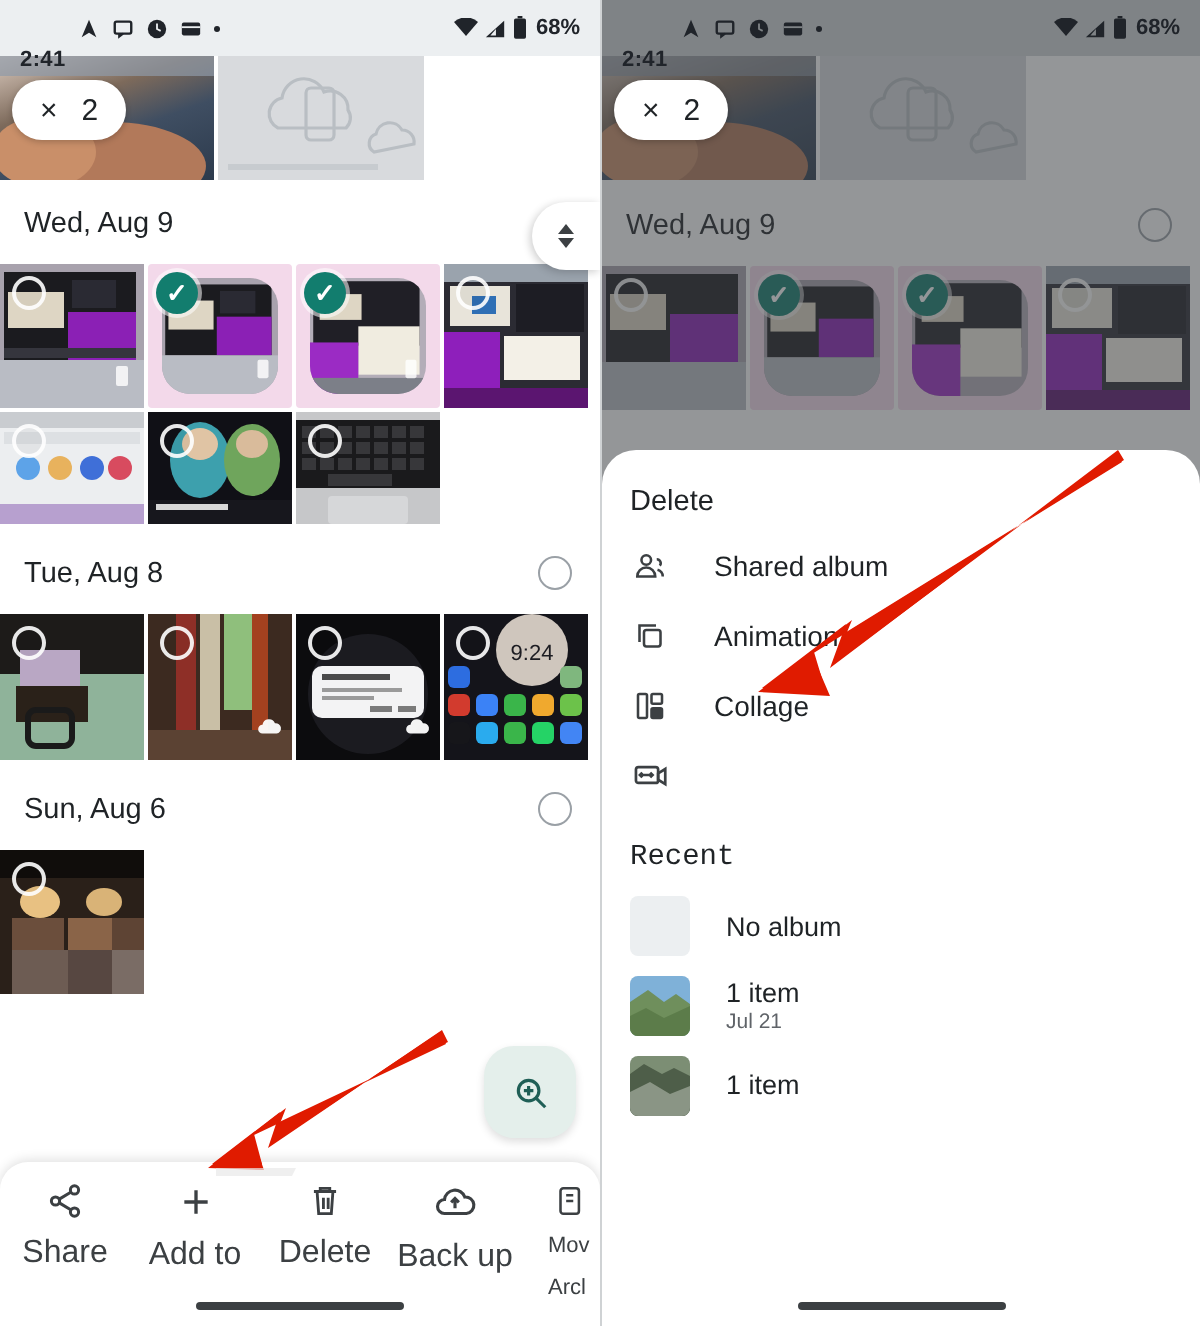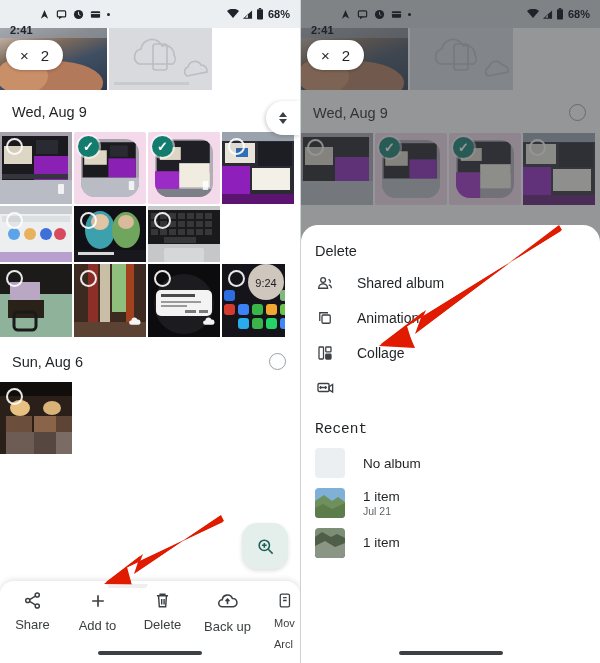--- a/index.html
+++ b/index.html
@@ -97,21 +97,21 @@
   
   .bottom-bar {
     position: absolute; left: 0; bottom: 0; width: 100%;
     background: #fff; border-top-left-radius: 14px; border-top-right-radius: 14px;
     box-shadow: 0 -1px 6px rgba(0,0,0,.13);
     padding: 10px 0 4px 0; height: 82px;
   }
   .bb-items { display: flex; align-items: flex-start; }
   .bb-item { flex: 0 0 65px; display: flex; flex-direction: column; align-items: center; gap: 7px; }
   .bb-item.partial { flex: 0 0 40px; overflow: hidden; align-items: flex-start; padding-left: 2px; margin-left: 12px; }
-  .bb-label { font-size: 13px; color: #3c4043; text-align: center; line-height: 1.25; }
+  .bb-label { font-size: 16px; color: #3c4043; text-align: center; line-height: 1.25; }
   .bb-label2 { font-size: 11px; color: #3c4043; text-align: left; line-height: 1.25; white-space: nowrap; }
   .home-ind {
     position: absolute; left: 50%; transform: translateX(-50%);
     bottom: 8px; width: 104px; height: 4px; border-radius: 3px; background: #3c4043;
   }
 
   
   .scrim { position: absolute; inset: 28px 0 0 0; background: rgba(60,64,67,0.55); z-index: 3; }
   .sheet {
     position: absolute; left: 0; right: 0; top: 225px; bottom: 0;
@@ -348,20 +348,24 @@
                 <rect x="57" y="23" width="7" height="6"></rect>
               <rect x="16" y="31" width="32" height="6"></rect>
             </g>
             <rect x="16" y="42" width="40" height="14" rx="2" fill="#d6d7d9"></rect>
           </svg>
           <div class="sel-circle"></div>
         </div>
       </div>
     </div>
 
+    <div class="date-head">
+      <span>Tue, Aug 8</span>
+      <span class="date-circle"></span>
+    </div>
 
     <div class="grid-wrap">
       <div class="row">
         <div class="cell" style="width:72px;height:73px;">
           <svg width="72" height="73" style="position:absolute;inset:0" viewBox="0 0 72 73" preserveAspectRatio="none">
             <rect width="72" height="73" fill="#1d1b19"></rect>
             <rect x="0" y="30" width="72" height="43" fill="#8fb39a"></rect>
             <rect x="10" y="18" width="30" height="20" fill="#b9a7c4"></rect>
             <rect x="8" y="36" width="36" height="18" fill="#2a2119"></rect>
             <rect x="14" y="48" width="22" height="18" rx="4" fill="none" stroke="#1a1a1a" stroke-width="3"></rect>
@@ -395,21 +399,21 @@
             <rect x="37" y="46" width="11" height="3" fill="#7a7a7a"></rect>
             <rect x="51" y="46" width="9" height="3" fill="#7a7a7a"></rect>
           </svg>
           <div class="sel-circle"></div>
           <div class="cloud-badge">
             <svg width="13" height="13" viewBox="0 0 24 24" fill="#fff">
                 <path d="M19 18H6a4 4 0 0 1 0-8 6 6 0 0 1 11.5-1.5A4 4 0 0 1 19 18z"></path>
               </svg>
           </div>
         </div>
-        <div class="cell" style="width:63px;height:73px;">
+        <div class="cell" style="width:77px;height:73px;">
           <svg width="72" height="73" style="position:absolute;inset:0" viewBox="0 0 72 73" preserveAspectRatio="none">
             <rect width="72" height="73" fill="#14141a"></rect>
             <circle cx="44" cy="18" r="18" fill="#cfc6bd"></circle>
             <text x="44" y="23" font-size="11" text-anchor="middle" fill="#1c1c22" font-family="sans-serif">9:24</text>
             <g>
               <rect x="2" y="26" width="11" height="11" rx="3" fill="#2d6de0"></rect>
               <rect x="2" y="40" width="11" height="11" rx="3" fill="#d23b2e"></rect>
               <rect x="16" y="40" width="11" height="11" rx="3" fill="#3b82f6"></rect>
               <rect x="30" y="40" width="11" height="11" rx="3" fill="#3ab54a"></rect>
               <rect x="44" y="40" width="11" height="11" rx="3" fill="#f0a92e"></rect>

